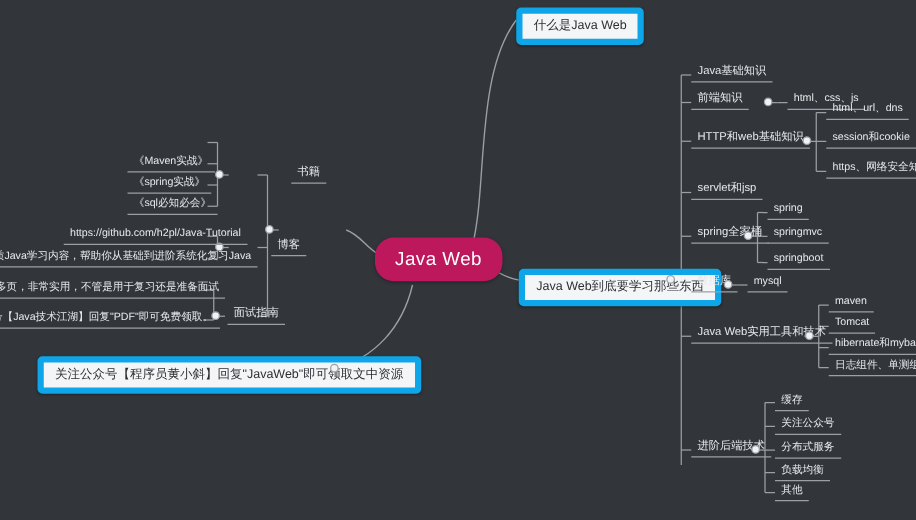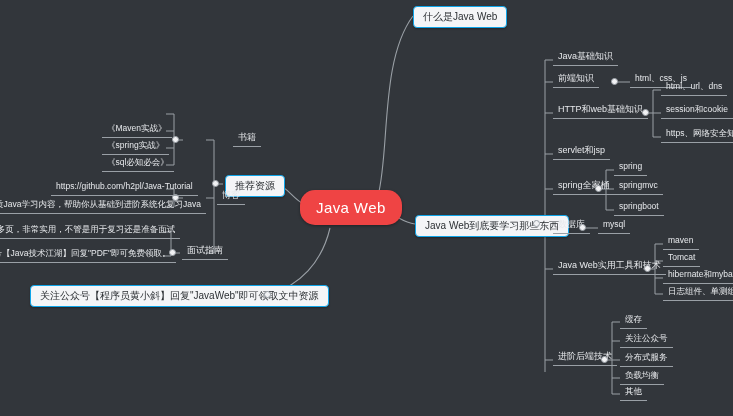--- a/index.html
+++ b/index.html
@@ -15,34 +15,34 @@
   
   .node{
     position:absolute;
     white-space:nowrap;
     box-sizing:border-box;
     line-height:1;
   }
 
   
   .root{
-    background:#ef4444;
+    background:#be185d;
     color:#ffffff;
     border-radius:15px;
     font-size:15px;
     padding:10px 16px;
     letter-spacing:.4px;
     box-shadow:0 1px 3px rgba(0,0,0,.35);
   }
 
   
   .lvl2{
     background:#f4f5f7;
     color:#2b2f33;
-    border:1px solid #0ea5e9;
+    border:5px solid #0ea5e9;
     border-radius:4px;
     font-size:10px;
     padding:5px 9px;
     box-shadow:0 1px 2px rgba(0,0,0,.3);
   }
 
   
   .lvl3{
     color:#e7e9ec;
     font-size:9px;
@@ -193,21 +193,20 @@
   <div class="node lvl4" style="left:663px;top:285px;">日志组件、单测组件</div>
 
   <div class="node lvl3" style="left:553px;top:350px;">进阶后端技术</div>
   <div class="handle" style="left:601px;top:356px;"></div>
   <div class="node lvl4" style="left:620px;top:313px;">缓存</div>
   <div class="node lvl4" style="left:620px;top:332px;">关注公众号</div>
   <div class="node lvl4" style="left:620px;top:351px;">分布式服务</div>
   <div class="node lvl4" style="left:620px;top:369px;">负载均衡</div>
   <div class="node lvl4" style="left:620px;top:385px;">其他</div>
 
-  <div class="node lvl2" style="left:225px;top:175px;">推荐资源</div>
   <div class="handle" style="left:212px;top:180px;"></div>
 
   <div class="node lvl3" style="left:185px;top:131px;margin-left:48px;">书籍</div>
   <div class="handle" style="left:172px;top:136px;"></div>
   <div class="node lvl4" style="left:102px;top:122px;">《Maven实战》</div>
   <div class="node lvl4" style="left:102px;top:139px;">《spring实战》</div>
   <div class="node lvl4" style="left:102px;top:156px;">《sql必知必会》</div>
 
   <div class="node lvl3" style="left:185px;top:189px;margin-left:32px;">博客</div>
   <div class="handle" style="left:172px;top:194px;"></div>

